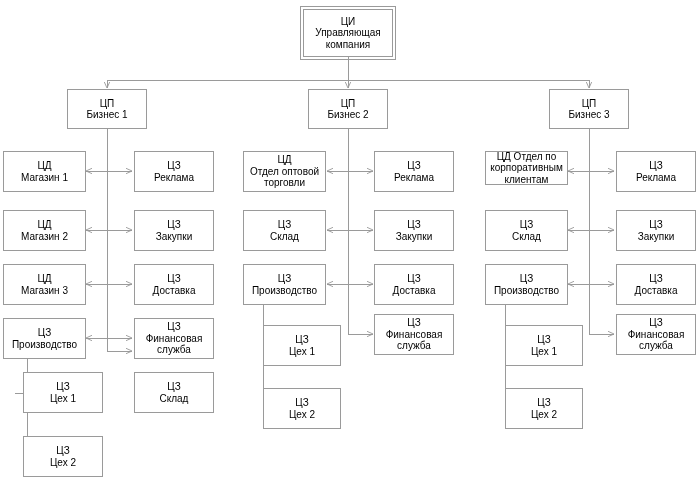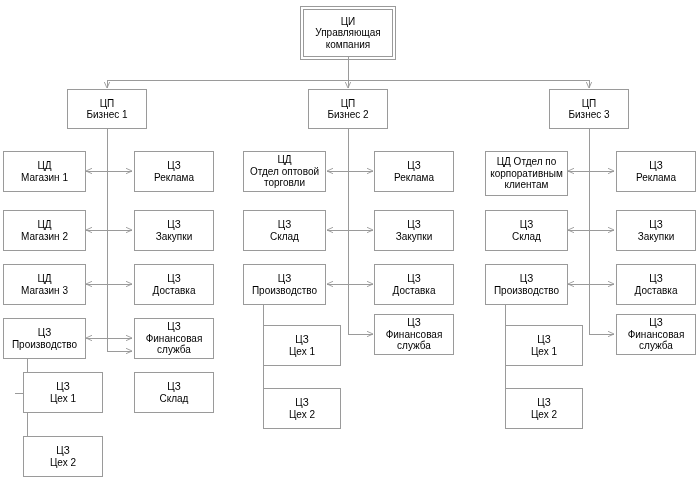--- a/index.html
+++ b/index.html
@@ -229,21 +229,21 @@
 
   <div class="node" style="left:263px; top:325px; width:78px; height:41px;">
     <span class="lbl">ЦЗ
 Цех 1</span>
   </div>
   <div class="node" style="left:263px; top:388px; width:78px; height:41px;">
     <span class="lbl">ЦЗ
 Цех 2</span>
   </div>
 
-  <div class="node" style="left:485px; top:151px; width:83px; height:45px;">
+  <div class="node" style="left:485px; top:151px; width:83px; height:34px;">
     <span class="lbl">ЦД Отдел по
 корпоративным
 клиентам</span>
   </div>
   <div class="node" style="left:485px; top:210px; width:83px; height:41px;">
     <span class="lbl">ЦЗ
 Склад</span>
   </div>
   <div class="node" style="left:485px; top:264px; width:83px; height:41px;">
     <span class="lbl">ЦЗ

